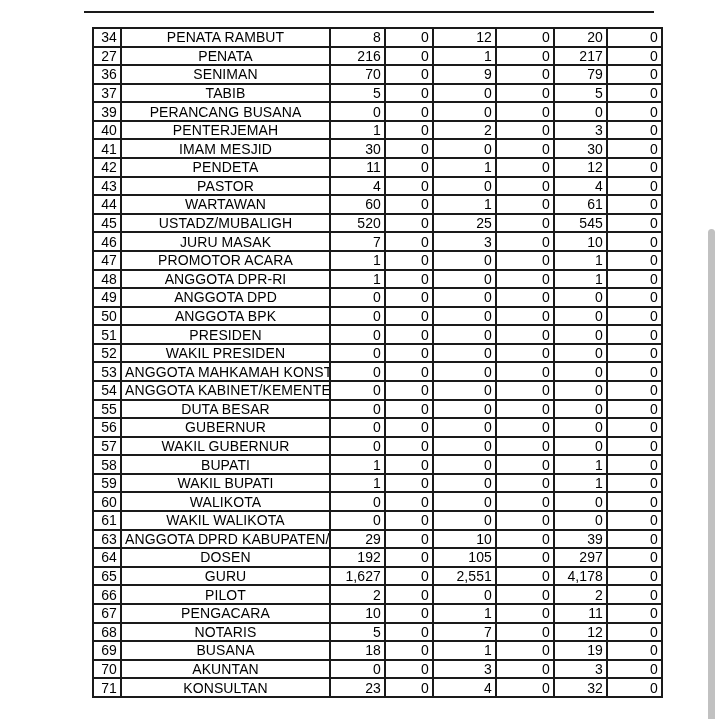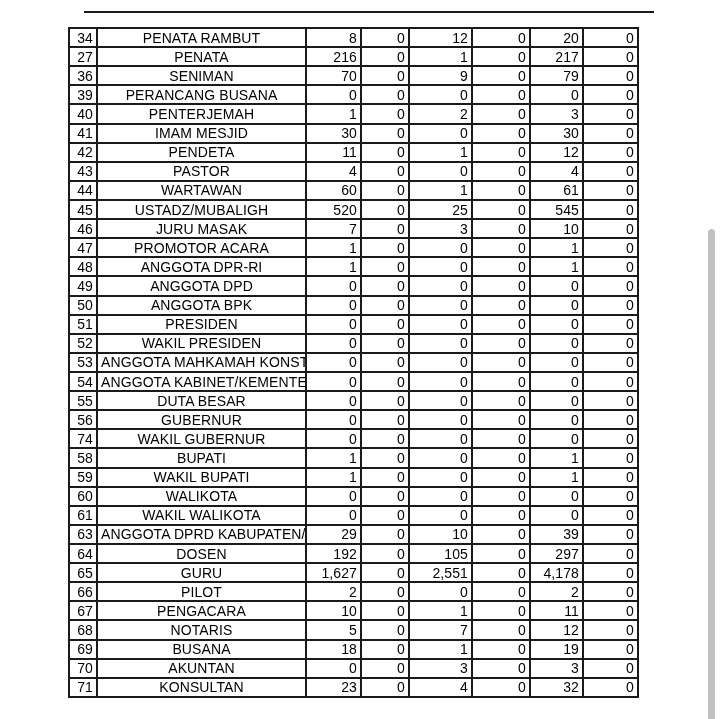--- a/index.html
+++ b/index.html
@@ -20,21 +20,21 @@
   .prev-row-line {
     position: absolute;
     left: 84px;
     top: 11px;
     width: 570px;
     height: 2px;
     background: #1a1a1a;
   }
   table.occ {
     position: absolute;
-    left: 68px;
+    left: 92px;
     top: 27px;
     width: 570px;
     height: 671px;
     border-collapse: collapse;
     table-layout: fixed;
   }
   table.occ td {
     border: 2px solid #1a1a1a;
     font-size: 14px;
     line-height: 1;
@@ -109,20 +109,30 @@
           <td class="num">36</td>
           <td class="name">SENIMAN</td>
           <td class="val">70</td>
           <td class="val">0</td>
           <td class="val">9</td>
           <td class="val">0</td>
           <td class="val">79</td>
           <td class="val">0</td>
         </tr>
         <tr>
+          <td class="num">37</td>
+          <td class="name">TABIB</td>
+          <td class="val">5</td>
+          <td class="val">0</td>
+          <td class="val">0</td>
+          <td class="val">0</td>
+          <td class="val">5</td>
+          <td class="val">0</td>
+        </tr>
+        <tr>
           <td class="num">39</td>
           <td class="name">PERANCANG BUSANA</td>
           <td class="val">0</td>
           <td class="val">0</td>
           <td class="val">0</td>
           <td class="val">0</td>
           <td class="val">0</td>
           <td class="val">0</td>
         </tr>
         <tr>
@@ -289,21 +299,21 @@
           <td class="num">56</td>
           <td class="name">GUBERNUR</td>
           <td class="val">0</td>
           <td class="val">0</td>
           <td class="val">0</td>
           <td class="val">0</td>
           <td class="val">0</td>
           <td class="val">0</td>
         </tr>
         <tr>
-          <td class="num">74</td>
+          <td class="num">57</td>
           <td class="name">WAKIL GUBERNUR</td>
           <td class="val">0</td>
           <td class="val">0</td>
           <td class="val">0</td>
           <td class="val">0</td>
           <td class="val">0</td>
           <td class="val">0</td>
         </tr>
         <tr>
           <td class="num">58</td>

